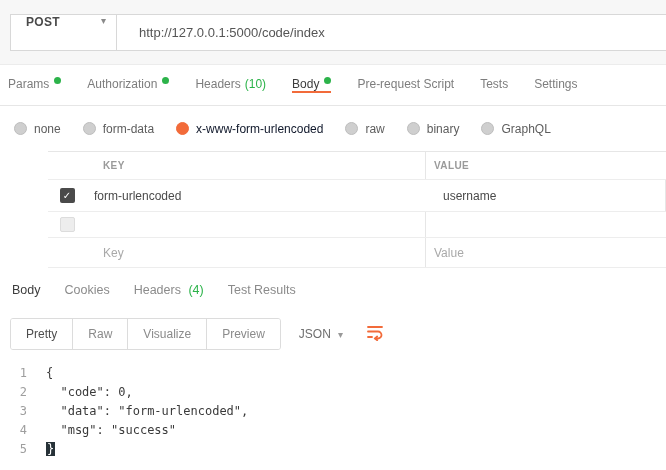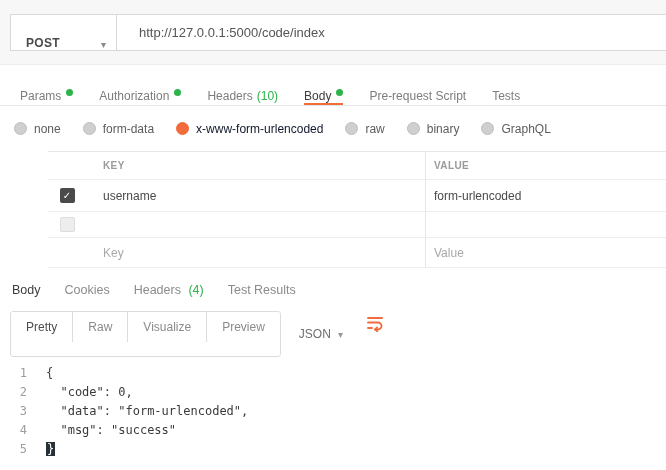--- a/index.html
+++ b/index.html
@@ -2,29 +2,29 @@
 <html><head>
 <meta charset="utf-8">
 <style>
   * { margin:0; padding:0; box-sizing:border-box; }
   html,body { width:666px; height:470px; overflow:hidden; background:#fff;
     font-family:"Liberation Sans", sans-serif; }
 
   
   .request-bar { background:#f7f7f7; padding:14px 0 13px 10px; border-bottom:1px solid #ececec; }
   .url-box { display:flex; height:37px; background:#fff; border:1px solid #d8d8d8; border-right:none; }
-  .method-select { width:106px; display:flex; align-items:flex-end; padding:0 10px 0 15px;
+  .method-select { width:106px; display:flex; align-items:flex-start; padding:0 10px 0 15px;
     border-right:1px solid #d8d8d8; cursor:pointer; }
   .method-label { font-size:12px; font-weight:600; color:#4a4a4a; letter-spacing:.3px; }
   .method-select .caret { margin-left:auto; color:#8a8a8a; font-size:10px; }
   .url-input { flex:1; display:flex; align-items:center; padding-left:22px;
     font-size:13px; color:#555; }
 
   
-  .req-tabs { display:flex; align-items:flex-end; height:41px; padding:0 20px;
+  .req-tabs { display:flex; align-items:center; height:41px; padding:0 8px;
     border-bottom:1px solid #e6e6e6; gap:26px; }
   .rtab { display:flex; align-items:center; font-size:12px; color:#7d7d7d; cursor:pointer;
     border-bottom:2px solid transparent; }
   .rtab.active { color:#3c3c3c; border-bottom-color:#f26b3a; }
   .dot { display:inline-block; width:7px; height:7px; border-radius:50%; background:#2cb34a;
     margin-left:5px; transform:translateY(-4px); }
   .count { color:#2cb34a; margin-left:4px; }
 
   
   .modes { display:flex; align-items:center; height:45px; padding:0 14px; gap:22px; }
@@ -51,21 +51,21 @@
     justify-content:center; cursor:pointer; }
   .checkbox.checked { background:#4a4a4a; color:#fff; font-size:10px; }
   .checkbox.empty { background:#ededed; border:1px solid #dcdcdc; }
 
   
   .resp-tabs { display:flex; align-items:center; height:43px; padding:0 12px; gap:24px; }
   .resp-tab { font-size:12.5px; color:#8b8b8b; cursor:pointer; }
   .resp-tab.active { color:#3c3c3c; }
 
   
-  .toolbar { display:flex; height:46px; padding:0 10px; gap:18px; }
+  .toolbar { display:flex; align-items:center; height:46px; padding:0 10px; gap:18px; }
   .seg { display:flex; border:1px solid #dcdcdc; border-radius:3px; overflow:hidden; }
   .segbtn { padding:0 15px; height:30px; line-height:30px; font-size:12px; color:#8b8b8b;
     border-right:1px solid #dcdcdc; cursor:pointer; background:#fff; }
   .segbtn:last-child { border-right:none; }
   .segbtn.active { color:#4d4d4d; }
   .lang-select { display:flex; align-items:center; gap:7px; font-size:12px; color:#6e6e6e; cursor:pointer; }
   .lang-select .caret { font-size:10px; color:#999; }
   .wrap-btn { width:28px; height:28px; display:flex; align-items:center; justify-content:center; cursor:pointer; }
 
   
@@ -105,20 +105,23 @@
   <div class="rtab active">
     <span>Body</span>
     <span class="dot"></span>
   </div>
   <div class="rtab">
     <span>Pre-request Script</span>
   </div>
   <div class="rtab">
     <span>Tests</span>
   </div>
+  <div class="rtab">
+    <span>Settings</span>
+  </div>
 </div>
 
 <div class="modes">
   <div class="mode">
     <span class="radio"></span>
     <span class="mode-label">none</span>
   </div>
   <div class="mode">
     <span class="radio"></span>
     <span class="mode-label">form-data</span>
@@ -144,22 +147,22 @@
 <div class="ptable">
   <div class="trow thead">
     <div class="tcell cbcell"></div>
     <div class="tcell keycell">KEY</div>
     <div class="tcell valcell">VALUE</div>
   </div>
   <div class="trow rdata">
     <div class="tcell cbcell">
       <span class="checkbox checked">✓</span>
     </div>
+    <div class="tcell valcell">form-urlencoded</div>
     <div class="tcell keycell">username</div>
-    <div class="tcell valcell">form-urlencoded</div>
   </div>
   <div class="trow rempty">
     <div class="tcell cbcell">
       <span class="checkbox empty"></span>
     </div>
     <div class="tcell keycell"></div>
     <div class="tcell valcell"></div>
   </div>
   <div class="trow rph">
     <div class="tcell cbcell"></div>

